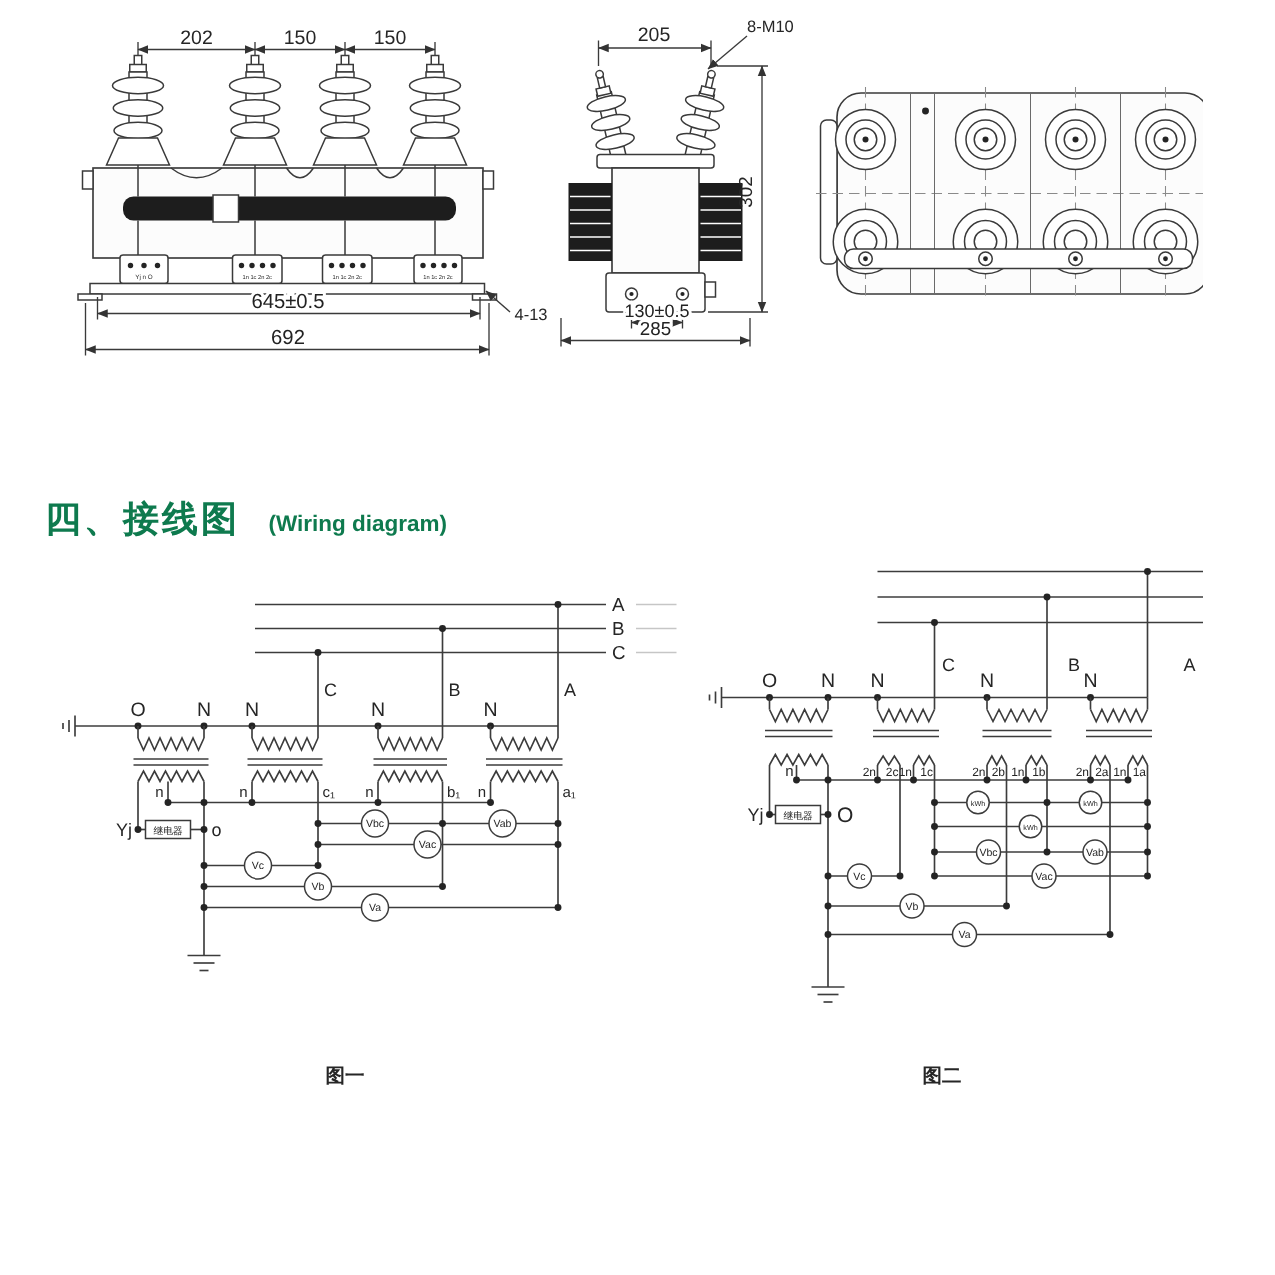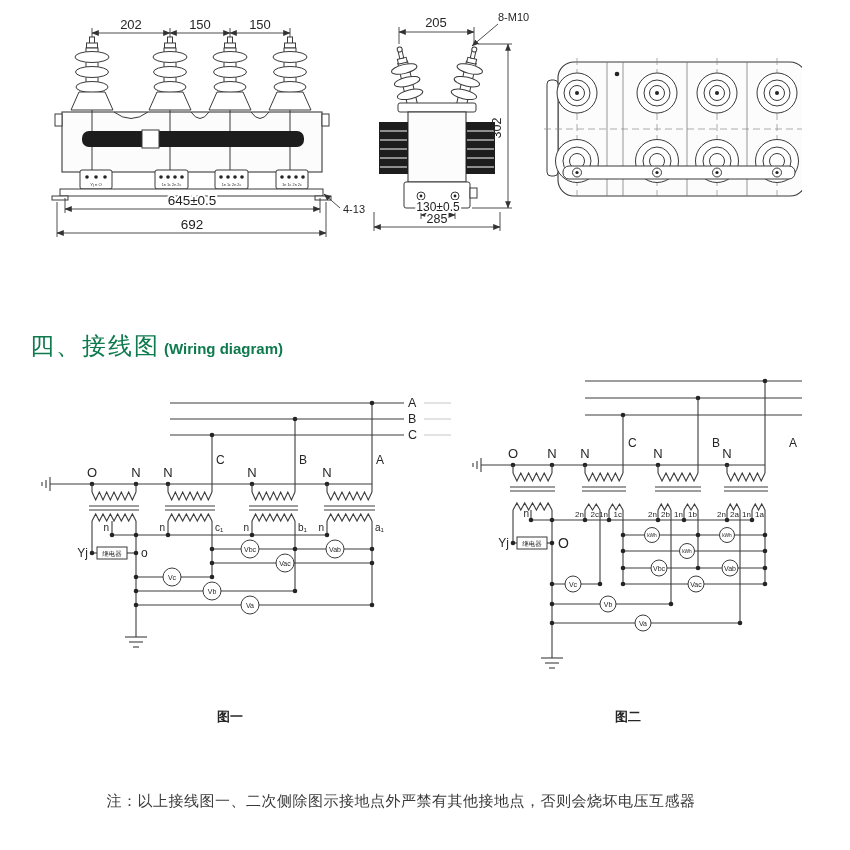--- a/index.html
+++ b/index.html
@@ -16,22 +16,22 @@
   .mc{fill:#ffffff;stroke:#3c3c3c;stroke-width:1;}
   .wh{fill:#ffffff;stroke:#3a3a3a;stroke-width:1;}
   .bd{fill:#fcfcfc;stroke:#3a3a3a;stroke-width:1.1;}
   .dk{fill:#1d1d1d;stroke:none;}
   .t14{font-size:14px;} .t13{font-size:13px;} .t125{font-size:12.5px;}
   .t12{font-size:12px;} .t11{font-size:11px;} .t10{font-size:10px;}
   .t8{font-size:8px;} .t7{font-size:7px;} .t65{font-size:6.5px;}
   .t5{font-size:4.8px;} .t45{font-size:4.2px;} .t36{font-size:3.8px;}
   .dimtx{font-size:13.5px;paint-order:stroke;stroke:#fff;stroke-width:4px;fill:#222;}
   .header{position:absolute;left:30px;top:330px;display:flex;align-items:baseline;}
-  .header .cn{font-size:24px;font-weight:normal;color:#0e7a4e;letter-spacing:2px;}
-  .header .en{font-size:15px;font-weight:bold;color:#0e7a4e;margin-left:4px;}
+  .header .cn{font-size:24px;font-weight:bold;color:#0e7a4e;letter-spacing:2px;}
+  .header .en{font-size:15px;font-weight:bold;color:#0e7a4e;margin-left:19px;}
   .note{position:absolute;left:0;top:792px;width:100%;text-align:center;
         font-size:15px;color:#3a3a3a;letter-spacing:0.5px;}
 </style>
 </head>
 <body>
 
 <div class="page">
 
 <svg width="850" height="320" viewBox="0 0 850 320" style="position:absolute;left:0;top:0;">
   <defs>
@@ -589,15 +589,14 @@
 
     <g>
       <line class="ln" x1="541" y1="658" x2="563" y2="658"></line>
           <line class="ln" x1="545" y1="663" x2="559" y2="663"></line>
           <line class="ln" x1="549" y1="668" x2="555" y2="668"></line>
     </g>
     <text class="t13" style="font-weight:600" x="628" y="721" text-anchor="middle">图二</text>
   </g>
 </svg>
 
-<div class="note">注：以上接线图一、二次侧除图示接地点外严禁有其他接地点，否则会烧坏电压互感器</div>
 
 </div>
 
 </body></html>

